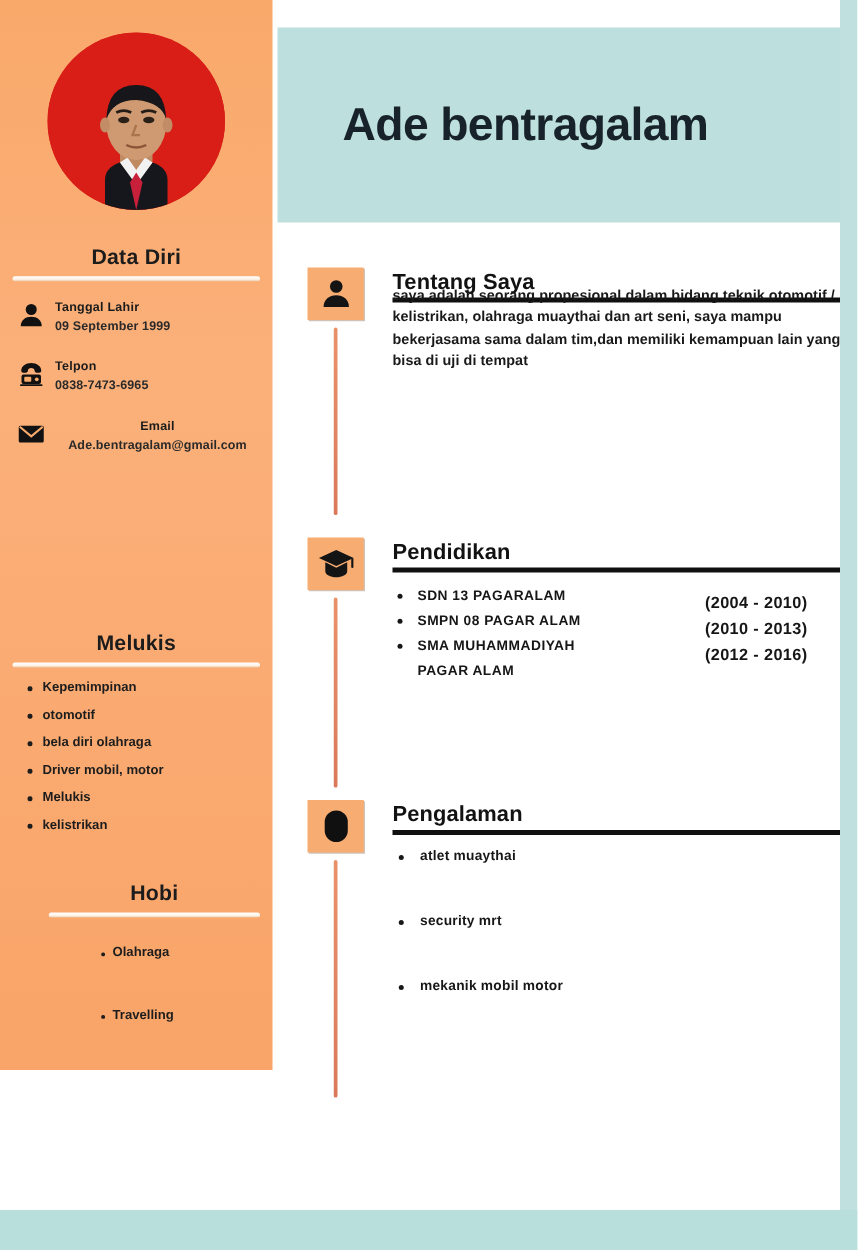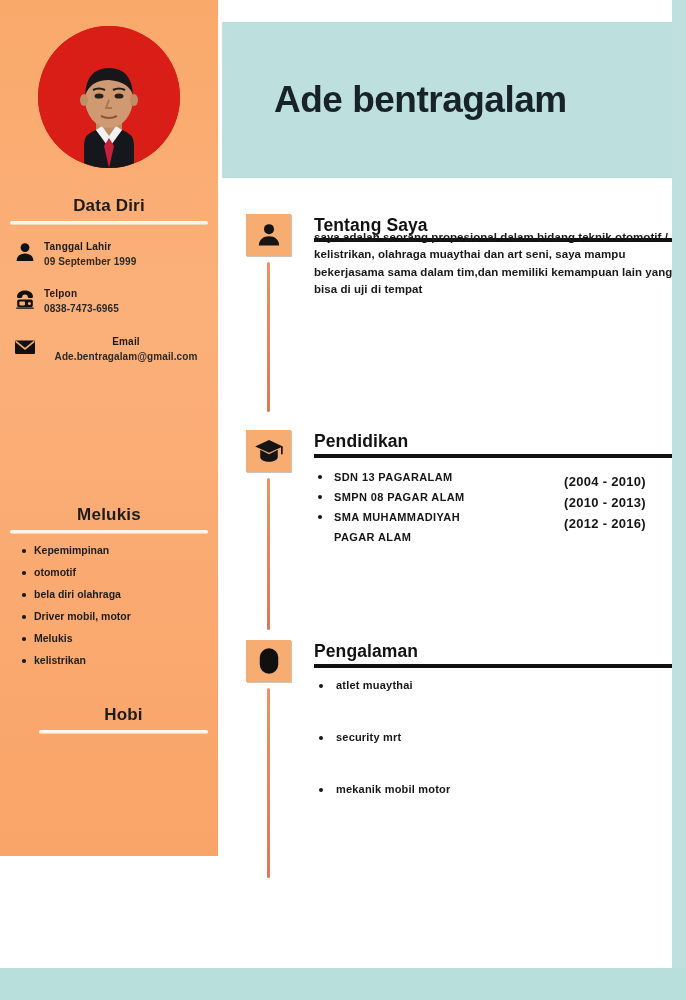--- a/index.html
+++ b/index.html
@@ -294,20 +294,24 @@
           <li>bela diri olahraga</li>
           <li>Driver mobil, motor</li>
           <li>Melukis</li>
           <li>kelistrikan</li>
         </ul>
       </div>
 
       <div class="hobi-block">
         <div class="side-heading">Hobi</div>
         <div class="side-rule"></div>
+        <ul class="hobi-list">
+          <li>Olahraga</li>
+          <li>Travelling</li>
+        </ul>
       </div>
     </div>
 
     <div class="namebar">
       <h1>Ade bentragalam</h1>
     </div>
 
     <div class="section" style="top:214px;">
       <div class="sec-icon">
         <svg width="28" height="28" viewBox="0 0 24 24" fill="#141414">

